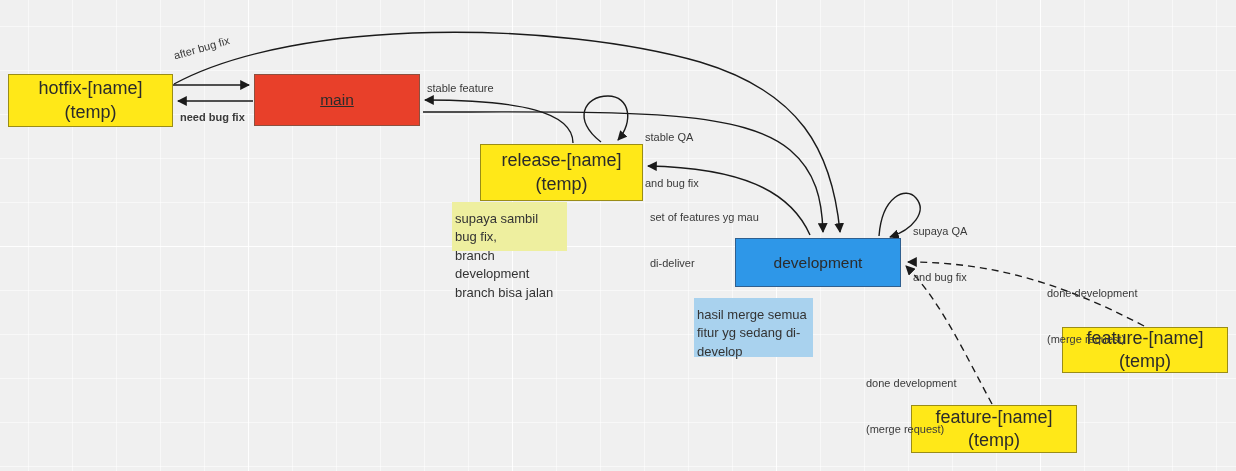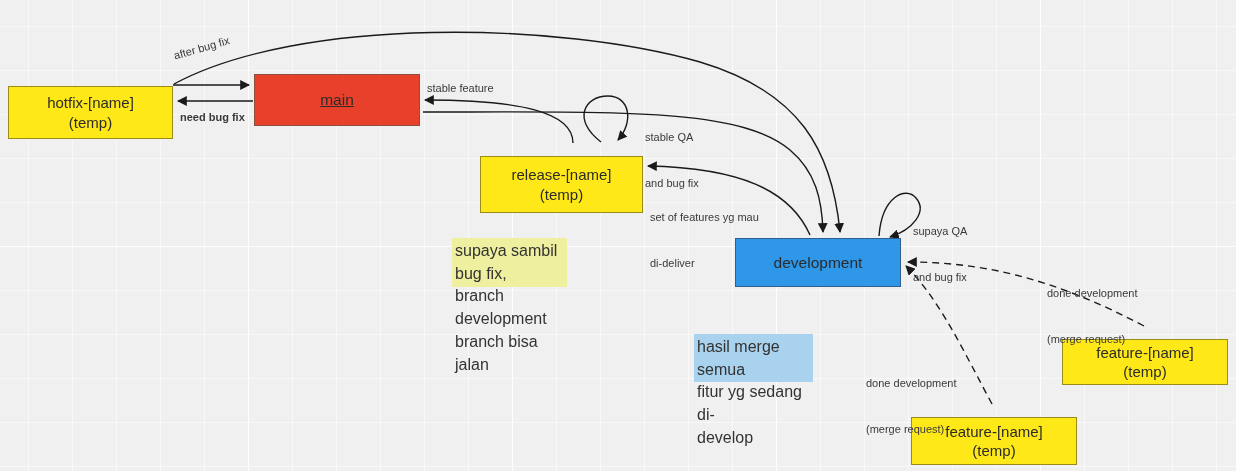--- a/index.html
+++ b/index.html
@@ -50,41 +50,39 @@
     line-height: 1.28;
     color: #2b2b2b;
   }
   .node-line {
     display: block;
     white-space: nowrap;
   }
   .node.branch {
     border: 1px solid #9a8d17;
     background: #ffe818;
-    font-size: 15px;
-    margin-top: 12px;
+    font-size: 18px;
   }
   .node.main-branch {
     border: 1px solid #8d503f;
     background: #e8402a;
     font-size: 15.5px;
   }
   .node.dev-branch {
     border: 1px solid #2f5f8f;
     background: #2e97e8;
     font-size: 15.5px;
   }
   .sticky {
     position: absolute;
     box-sizing: border-box;
-    font-size: 16px;
+    font-size: 13px;
     line-height: 1.42;
     color: #333333;
-    padding: 2px 4px 2px 3px;
-    margin-top: 36px;
+    padding: 8px 4px 2px 3px;
   }
   .sticky.yellow { background: #eeef9f; }
   .sticky.blue   { background: #a9d2ee; }
   .edge-label {
     position: absolute;
     font-size: 11px;
     line-height: 1.38;
     color: #3a3a3a;
     white-space: pre;
   }
@@ -159,21 +157,21 @@
     <span class="node-line">feature-[name]</span>
     <span class="node-line">(temp)</span>
   </div>
 
   <div class="sticky yellow" style="left:452px; top:202px; width:115px; height:49px;">
     <div>supaya sambil bug fix,</div>
     <div>branch development</div>
     <div>branch bisa jalan</div>
   </div>
 
-  <div class="sticky blue" style="left:694px; top:298px; width:119px; height:48px;">
+  <div class="sticky blue" style="left:694px; top:298px; width:119px; height:59px;">
     <div>hasil merge semua</div>
     <div>fitur yg sedang di-</div>
     <div>develop</div>
   </div>
 
   <div class="edge-label rot" style="left:172px; top:49px;">after bug fix</div>
 
   <div class="edge-label" style="left:180px; top:110px;font-weight:bold;">need bug fix</div>
 
   <div class="edge-label" style="left:427px; top:81px;">stable feature</div>

